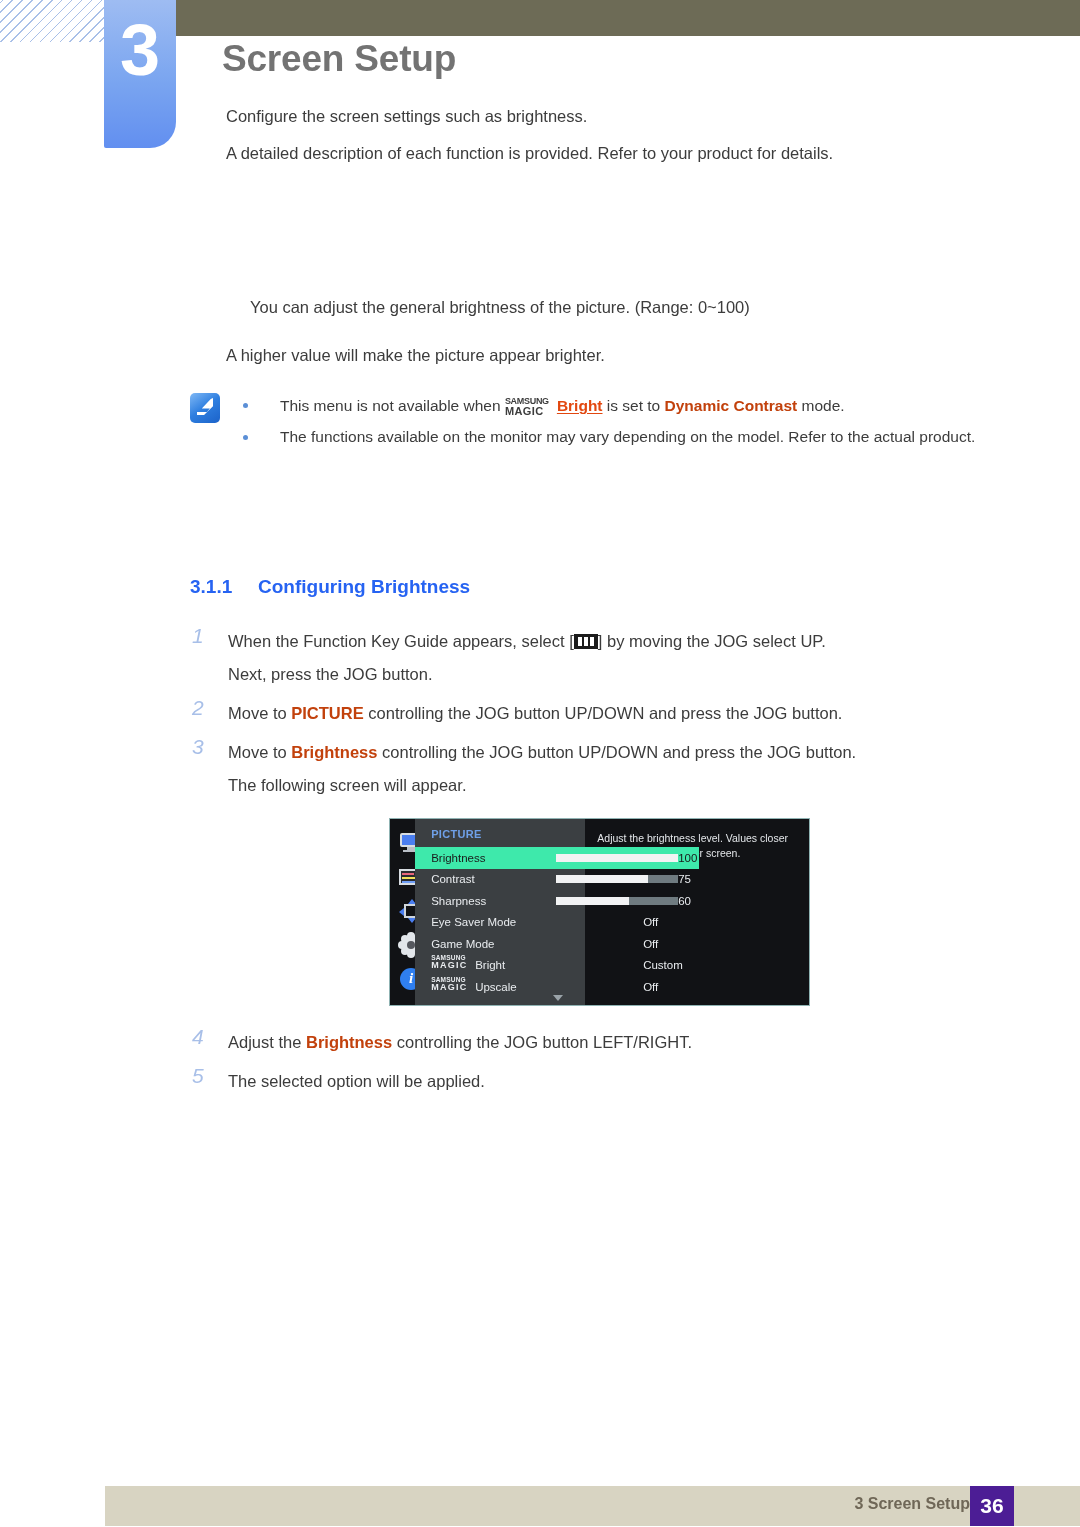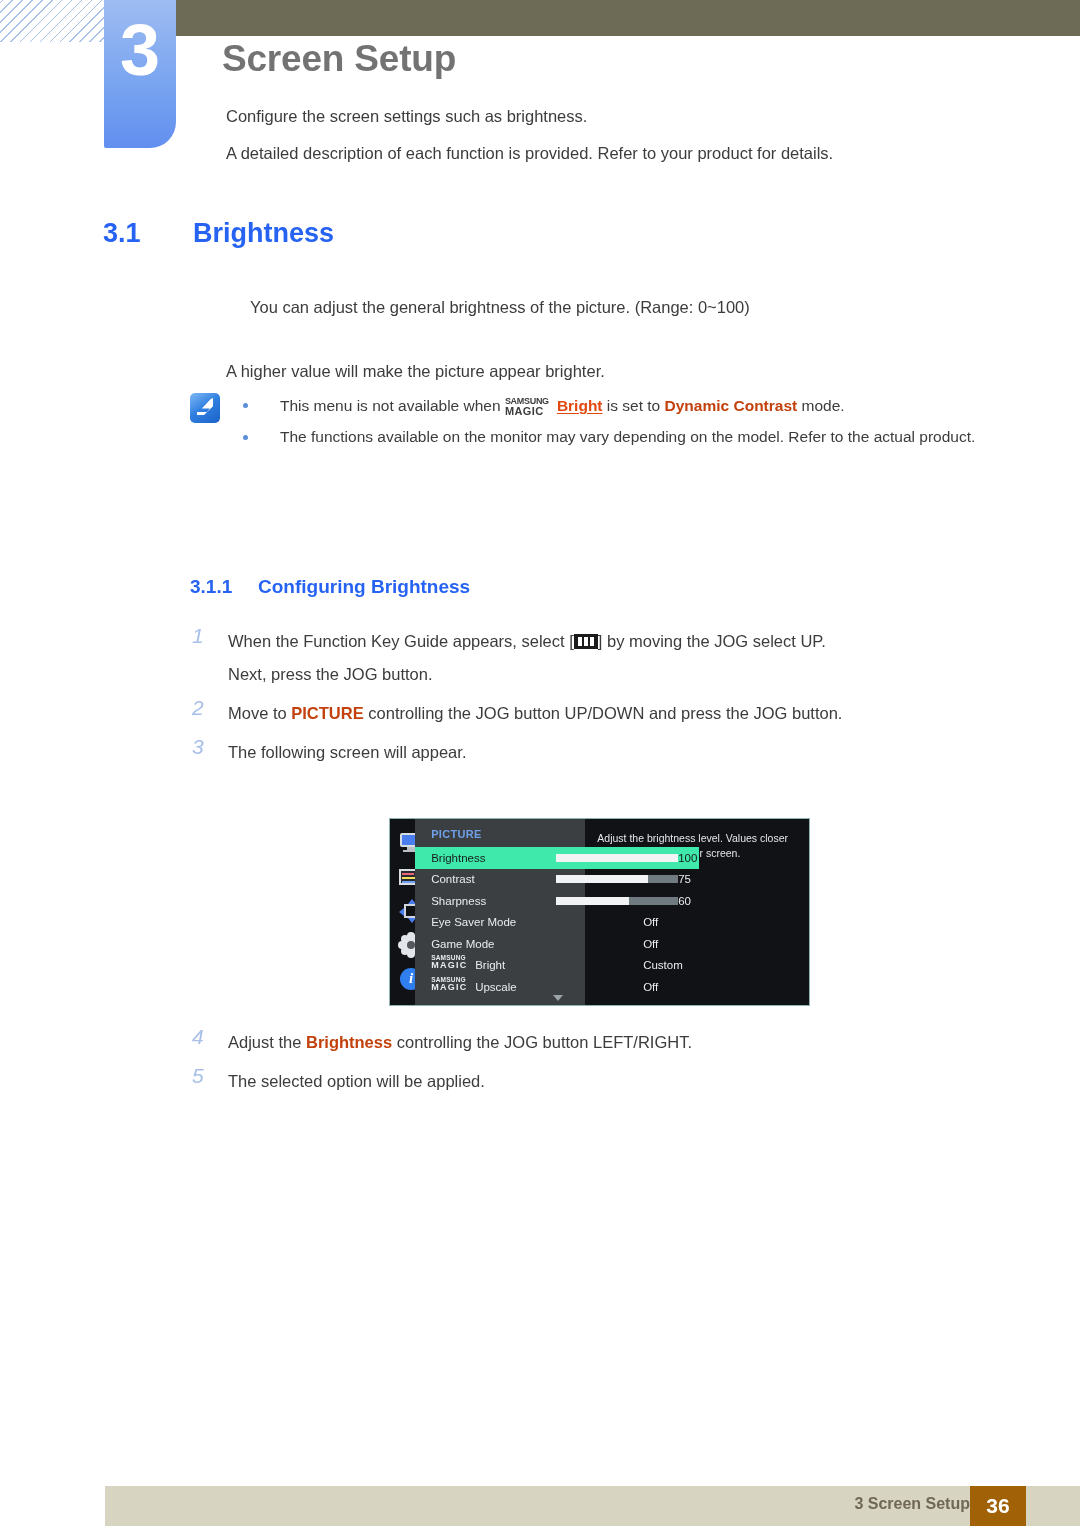--- a/index.html
+++ b/index.html
@@ -49,21 +49,21 @@
   .sec-h .num { display: inline-block; width: 90px; }
   .subsec-h {
     position: absolute; left: 190px; top: 576px;
     font-size: 19px; font-weight: 700; color: #2663f2;
   }
   .subsec-h .num { display: inline-block; width: 68px; }
 
   
   .body-p { position: absolute; left: 226px; font-size: 16.5px; color: #3c3c3c; }
   .p-range { top: 298px; margin-left: 24px; }
-  .p-higher { top: 362px; }
+  .p-higher { top: 346px; }
 
   
   .note-icon {
     position: absolute; left: 190px; top: 393px; width: 30px; height: 30px;
     border-radius: 5px;
     background: linear-gradient(145deg, #7fb8f5 0%, #2f7fe0 48%, #1b62c9 100%);
     overflow: hidden;
   }
   .note-icon .quill {
     position: absolute; left: 7px; top: 5px; width: 16px; height: 17px;
@@ -201,43 +201,40 @@
   
   .footer-bar {
     position: absolute; left: 105px; top: 1486px; right: 0; height: 40px;
     background: #d8d4c2;
   }
   .footer-txt {
     position: absolute; right: 110px; top: 1495px;
     font-size: 16px; font-weight: 700; color: #6f6757;
   }
   .footer-pg {
-    position: absolute; left: 970px; top: 1486px; width: 56px; height: 40px;
-    background: #a16207; color: #ffffff;
+    position: absolute; left: 970px; top: 1486px; width: 44px; height: 40px;
+    background: #4c1d95; color: #ffffff;
     font-size: 21px; font-weight: 700;
     display: flex; align-items: center; justify-content: center;
   }
 </style>
 </head>
 <body>
 
 <div class="page">
 
   <div class="olive-bar"></div>
   <div class="hatch"></div>
   <div class="chapter-tab">
     <div class="chapter-num">3</div>
   </div>
   <div class="chapter-title">Screen Setup</div>
   <div class="intro1">Configure the screen settings such as brightness.</div>
   <div class="intro2">A detailed description of each function is provided. Refer to your product for details.</div>
 
-  <div class="sec-h">
-    <span class="num">3.1</span><span>Brightness</span>
-  </div>
 
   <div class="body-p p-range">You can adjust the general brightness of the picture. (Range: 0~100)</div>
   <div class="body-p p-higher">A higher value will make the picture appear brighter.</div>
 
   <div class="note-icon">
       <div class="quill"></div>
     </div>
   <div class="note-list">
 
     <div class="note-li">
@@ -266,20 +263,21 @@
       <div class="line">Next, press the JOG button.</div>
     </div>
 
     <div class="step">
       <span class="sn">2</span>
       <div class="line"><span>Move to </span><span class="hl">PICTURE</span><span> controlling the JOG button UP/DOWN and press the JOG button.</span></div>
     </div>
 
     <div class="step">
       <span class="sn">3</span>
+      <div class="line"><span>Move to </span><span class="hl">Brightness</span><span> controlling the JOG button UP/DOWN and press the JOG button.</span></div>
       <div class="line">The following screen will appear.</div>
     </div>
 
   </div>
 
   <div class="osd">
 
     <div class="osd-rail">
       <div class="rail-ico ico-monitor">
         <div class="scr"></div>

